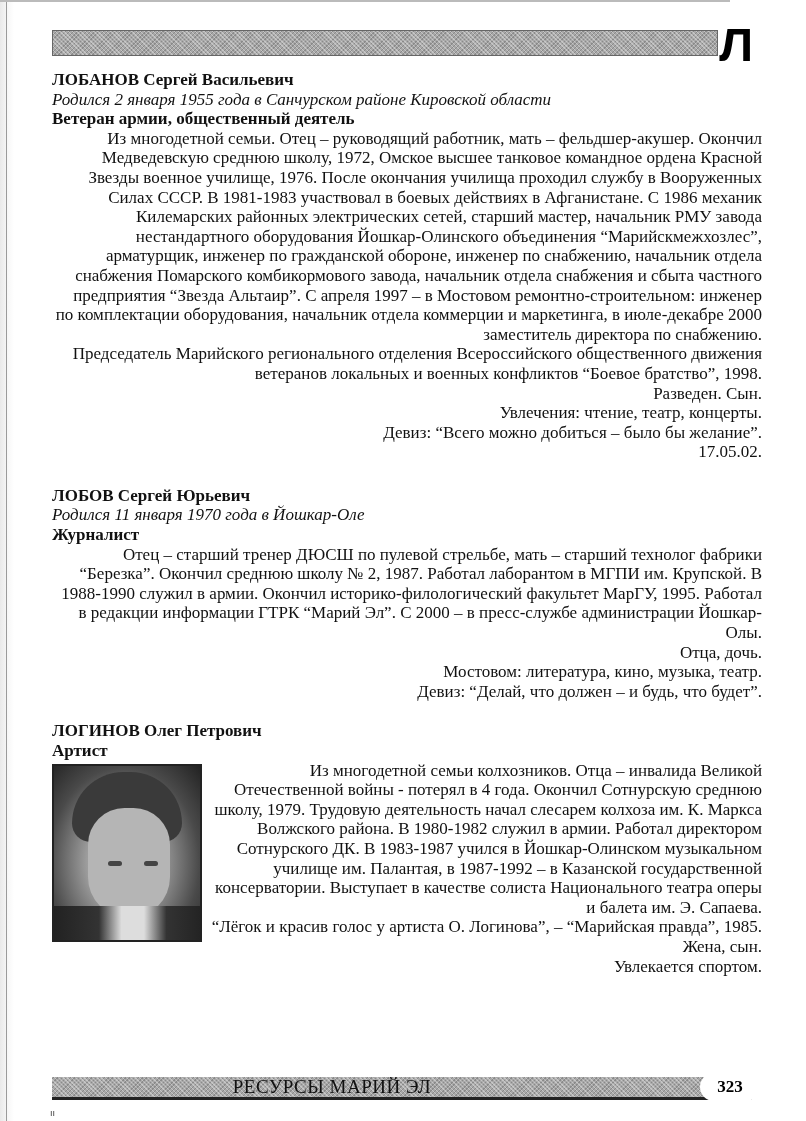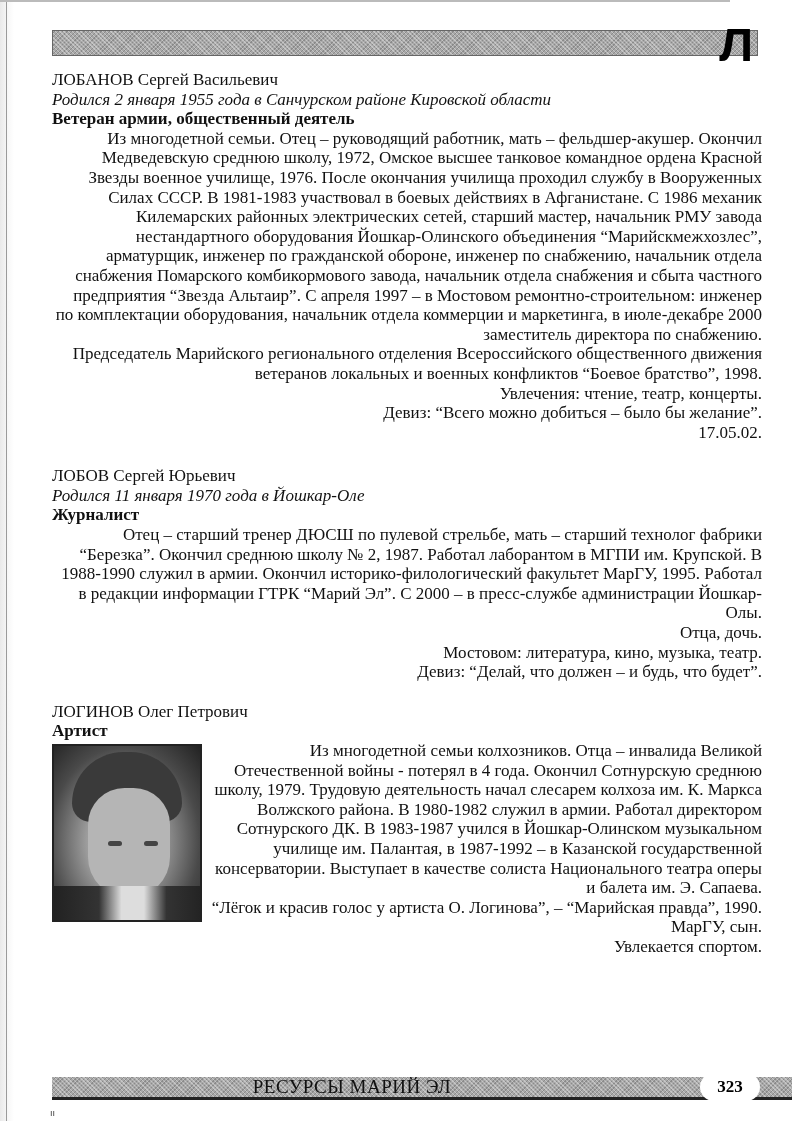--- a/index.html
+++ b/index.html
@@ -17,37 +17,36 @@
     position: absolute; left: 6px; top: 0; width: 1px; height: 1121px; background: #9a9a9a;
   }
   .top-line {
     position: absolute; left: 0; top: 0; width: 730px; height: 2px; background: #bbb;
   }
   .hatch {
     background-color: #a8a8a8;
     background-image:
       repeating-linear-gradient(45deg, rgba(255,255,255,0.35) 0 1px, transparent 1px 3px),
       repeating-linear-gradient(-45deg, rgba(0,0,0,0.18) 0 1px, transparent 1px 3px);
-    padding-left: 40px;
   }
   .header-bar {
     position: absolute; left: 52px; top: 30px; width: 664px; height: 24px;
     border: 1px solid #666;
   }
   .section-letter {
     position: absolute; left: 720px; top: 22px; font-family: "Liberation Sans", sans-serif;
     font-weight: bold; font-size: 46px; line-height: 46px; color: #000;
     transform: scaleX(1.05);
   }
   .content {
     position: absolute; left: 52px; top: 70px; width: 710px;
     font-size: 17px; line-height: 19.6px;
   }
   .entry { margin-bottom: 19px; }
-  .name { font-weight: normal; font-size: 17px; }
+  .name { font-weight: bold; font-size: 17px; }
   .born { font-style: italic; }
   .profession { font-weight: bold; }
   .para { margin: 0; text-align: right; }
   .photo-row { display: flex; margin-top: 0; }
   .photo {
     width: 150px; height: 178px; border: 2px solid #222; box-sizing: border-box;
     margin-top: 3px; margin-right: 8px; flex: none; position: relative; overflow: hidden;
     background: radial-gradient(ellipse at 48% 55%, #cfcfcf 0%, #9c9c9c 35%, #4a4a4a 70%, #222 100%);
   }
   .photo .hair {
@@ -94,20 +93,21 @@
 <div class="section-letter">Л</div>
 
 <div class="content">
 
   <div class="entry">
     <div class="name">ЛОБАНОВ Сергей Васильевич</div>
     <div class="born">Родился 2 января 1955 года в Санчурском районе Кировской области</div>
     <div class="profession">Ветеран армии, общественный деятель</div>
     <p class="para">Из многодетной семьи. Отец – руководящий работник, мать – фельдшер-акушер. Окончил Медведевскую среднюю школу, 1972, Омское высшее танковое командное ордена Красной Звезды военное училище, 1976. После окончания училища проходил службу в Вооруженных Силах СССР. В 1981-1983 участвовал в боевых действиях в Афганистане. С 1986  механик Килемарских районных электрических сетей, старший мастер, начальник РМУ завода нестандартного оборудования Йошкар-Олинского объединения “Марийскмежхозлес”, арматурщик, инженер по гражданской обороне, инженер по снабжению, начальник отдела снабжения Помарского комбикормового завода, начальник отдела снабжения и сбыта частного предприятия “Звезда Альтаир”. С апреля 1997 – в Мостовом ремонтно-строительном: инженер по комплектации оборудования, начальник отдела коммерции и маркетинга, в июле-декабре 2000 заместитель директора по снабжению.</p>
     <p class="para">Председатель Марийского регионального отделения Всероссийского общественного движения ветеранов локальных и военных конфликтов “Боевое братство”, 1998.</p>
+    <p class="para">Разведен. Сын.</p>
     <p class="para">Увлечения: чтение, театр, концерты.</p>
     <p class="para">Девиз: “Всего можно добиться – было бы желание”.</p>
     <p class="para">17.05.02.</p>
   </div>
 
   <div class="entry" style="margin-top:24px">
     <div class="name">ЛОБОВ Сергей Юрьевич</div>
     <div class="born">Родился 11 января 1970 года в Йошкар-Оле</div>
     <div class="profession">Журналист</div>
     <p class="para">Отец – старший тренер ДЮСШ по пулевой стрельбе, мать – старший технолог фабрики “Березка”. Окончил среднюю школу № 2, 1987. Работал лаборантом в МГПИ им. Крупской. В 1988-1990 служил в армии. Окончил историко-филологический факультет МарГУ, 1995. Работал в редакции информации ГТРК “Марий Эл”. С 2000 – в пресс-службе администрации Йошкар-Олы.</p>
@@ -122,22 +122,22 @@
     <div class="photo-row">
       <div class="photo" title="Портрет О. П. Логинова">
         <div class="hair"></div>
         <div class="face"></div>
         <div class="eye l"></div>
         <div class="eye r"></div>
         <div class="collar"></div>
       </div>
       <div class="photo-text">
         <p class="para">Из многодетной семьи колхозников. Отца – инвалида Великой Отечественной войны -  потерял в 4 года. Окончил Сотнурскую среднюю школу, 1979. Трудовую деятельность начал слесарем колхоза им. К. Маркса Волжского района. В 1980-1982 служил в армии. Работал директором Сотнурского ДК. В 1983-1987 учился в Йошкар-Олинском музыкальном училище им. Палантая, в 1987-1992 – в Казанской государственной консерватории. Выступает в качестве солиста Национального театра оперы и балета им. Э. Сапаева.</p>
-        <p class="para">“Лёгок и красив голос у артиста О. Логинова”, – “Марийская правда”, 1990.</p>
-        <p class="para">МарГУ, сын.</p>
+        <p class="para">“Лёгок и красив голос у артиста О. Логинова”, – “Марийская правда”, 1985.</p>
+        <p class="para">Жена, сын.</p>
       </div>
     </div>
     <p class="para">Увлекается спортом.</p>
   </div>
 
 </div>
 
 <div class="footer-bar hatch">
   <div class="footer-title">РЕСУРСЫ МАРИЙ ЭЛ</div>
   <div class="page-num">323</div>

